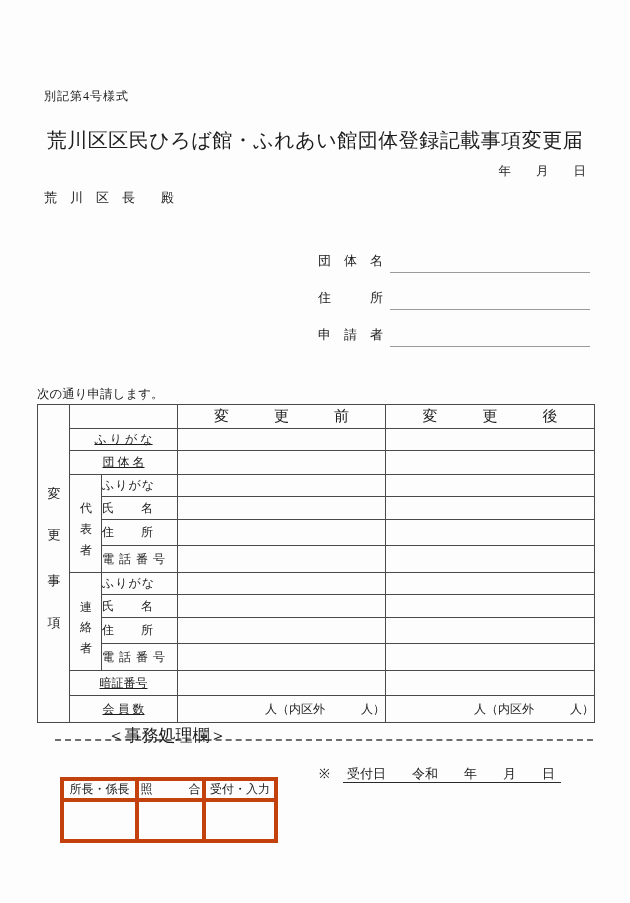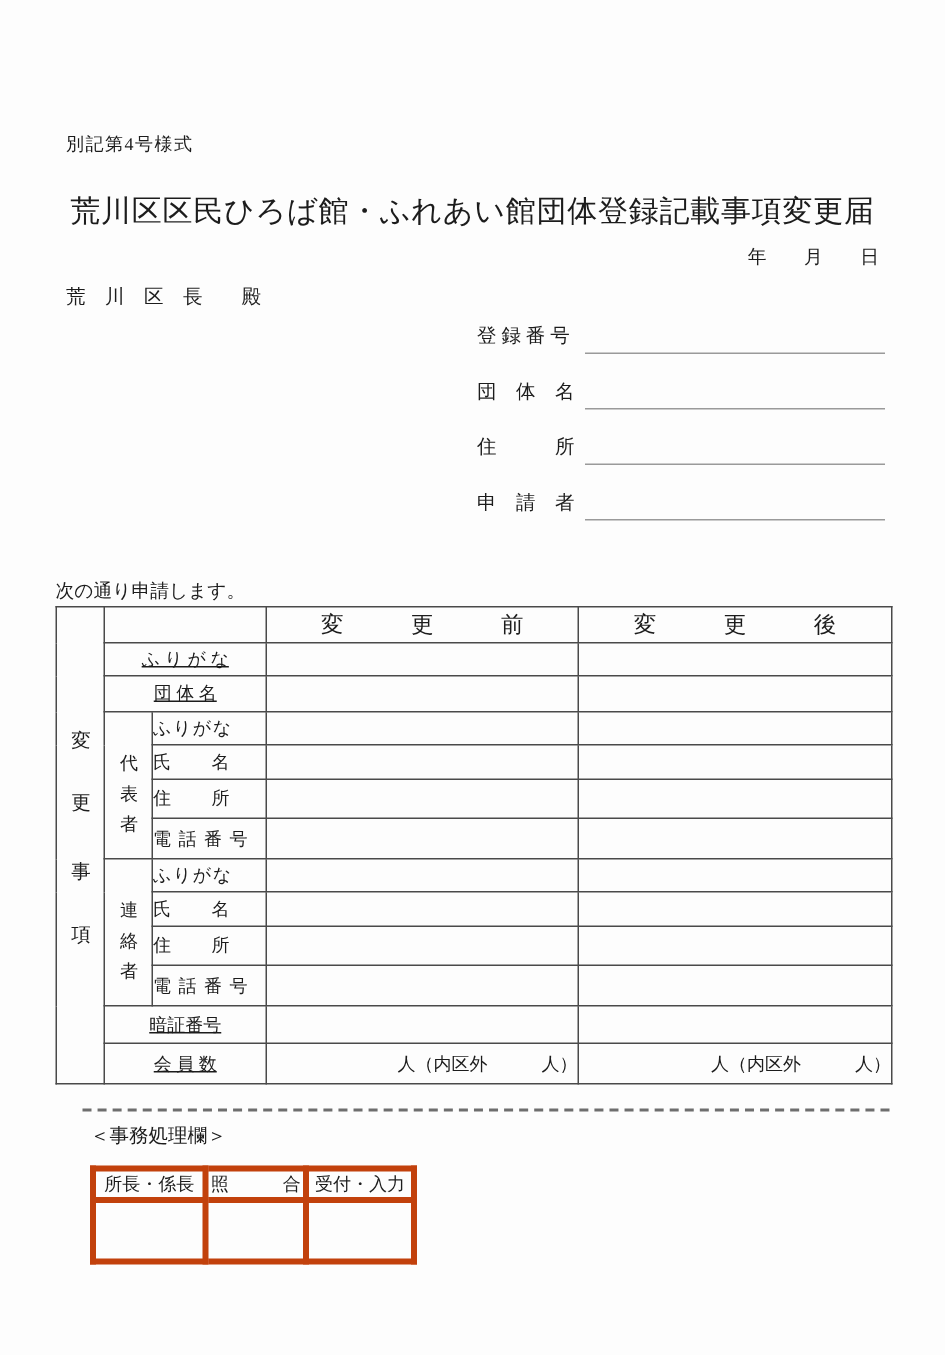--- a/index.html
+++ b/index.html
@@ -37,41 +37,37 @@
   td.group-cell div { letter-spacing: 1.7em; font-size: 12px; }
   td.hd { text-align: center; white-space: pre; font-size: 15px; }
   td.lab-c { text-align: center; white-space: pre; text-decoration: underline; }
   td.lab-l { text-align: left; padding-left: 7px; white-space: pre; letter-spacing: 1px; }
   td.dashed-b { border-bottom: 1px dashed #868686; }
   td.dashed-t { border-top: 1px dashed #868686; }
   td.members-cell { text-align: right; padding-right: 12px; white-space: pre; }
 
   .sep-dashed { left: 55px; top: 739px; width: 538px; height: 0; border-top: 2px dashed #6e6e6e; }
 
-  .office-title { left: 60px; top: 748px; width: 214px; text-align: left; font-size: 13px; white-space: pre; }
+  .office-title { left: 60px; top: 724px; width: 214px; text-align: center; font-size: 17px; white-space: pre; }
   .reception { left: 306px; top: 748px; font-size: 13px; white-space: pre; }
   .reception .u { border-bottom: 1px solid #2a2a2a; padding: 0 6px 1px 4px; }
 
   table.office { position: absolute; left: 60px; top: 777px; border-collapse: collapse; table-layout: fixed; font-size: 12px; }
   table.office td { border: 4px solid #c2410c; text-align: center; white-space: pre; padding: 0; }
 </style>
 </head>
 <body>
 
 <div class="page">
 
   <div class="abs form-code">別記第4号様式</div>
   <div class="abs doc-title">荒川区区民ひろば館・ふれあい館団体登録記載事項変更届</div>
   <div class="abs date-line">年　　月　　日</div>
   <div class="abs addressee">荒　川　区　長　　殿</div>
 
-  <div class="field-row" style="top:213px">
-    <span class="field-label">登 録 番 号</span>
-    <span class="field-line"><span class="field-value"></span></span>
-  </div>
   <div class="field-row" style="top:250px">
     <span class="field-label">団　体　名</span>
     <span class="field-line"><span class="field-value"></span></span>
   </div>
   <div class="field-row" style="top:287px">
     <span class="field-label">住　　　所</span>
     <span class="field-line"><span class="field-value"></span></span>
   </div>
   <div class="field-row" style="top:324px">
     <span class="field-label">申　請　者</span>
@@ -163,20 +159,23 @@
       <td class="members-cell">人（内区外　　　人）</td>
       <td class="members-cell">人（内区外　　　人）</td>
     </tr>
   </tbody>
     </table>
 
   <div class="abs sep-dashed"></div>
 
   <div class="abs office-title">＜事務処理欄＞</div>
 
+  <div class="abs reception">
+    <span>※</span><span>　</span><span class="u">受付日　　令和　　年　　月　　日</span>
+  </div>
 
   <table class="office">
     <colgroup>
         <col style="width:75px">
         <col style="width:67px">
         <col style="width:72px">
       </colgroup>
     <tbody>
         <tr style="height:20px">
       <td>所長・係長</td>

